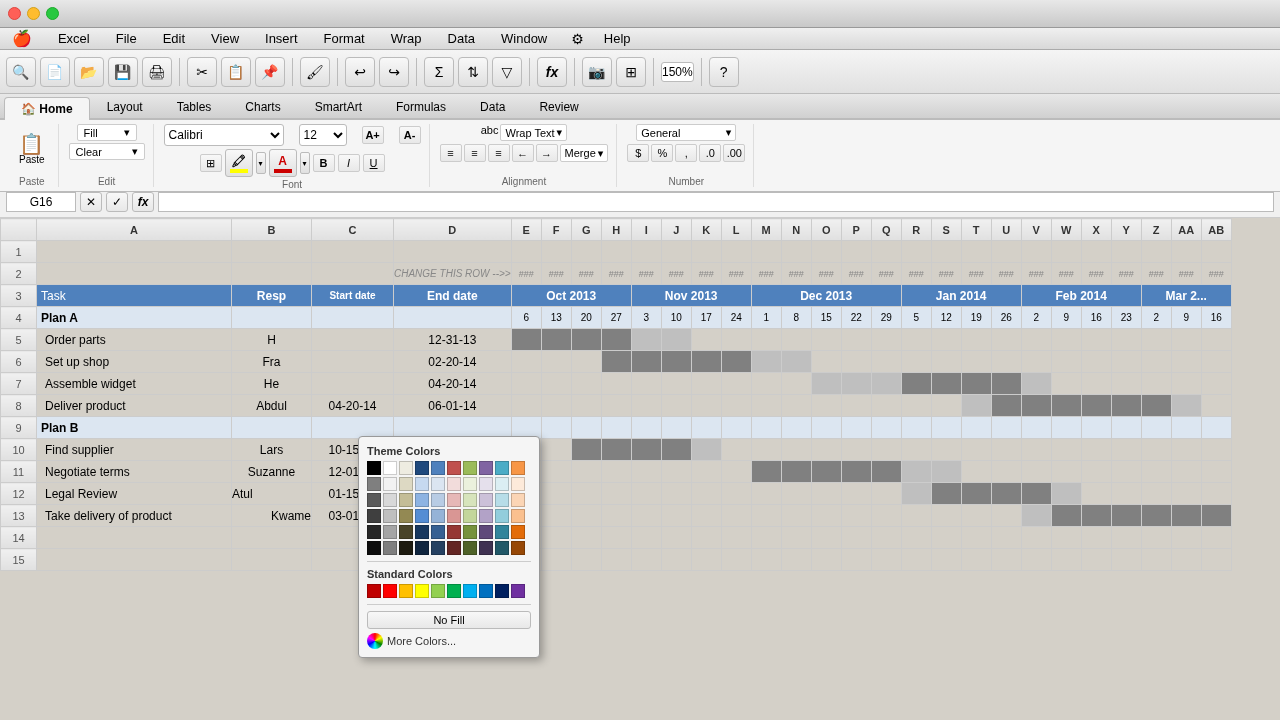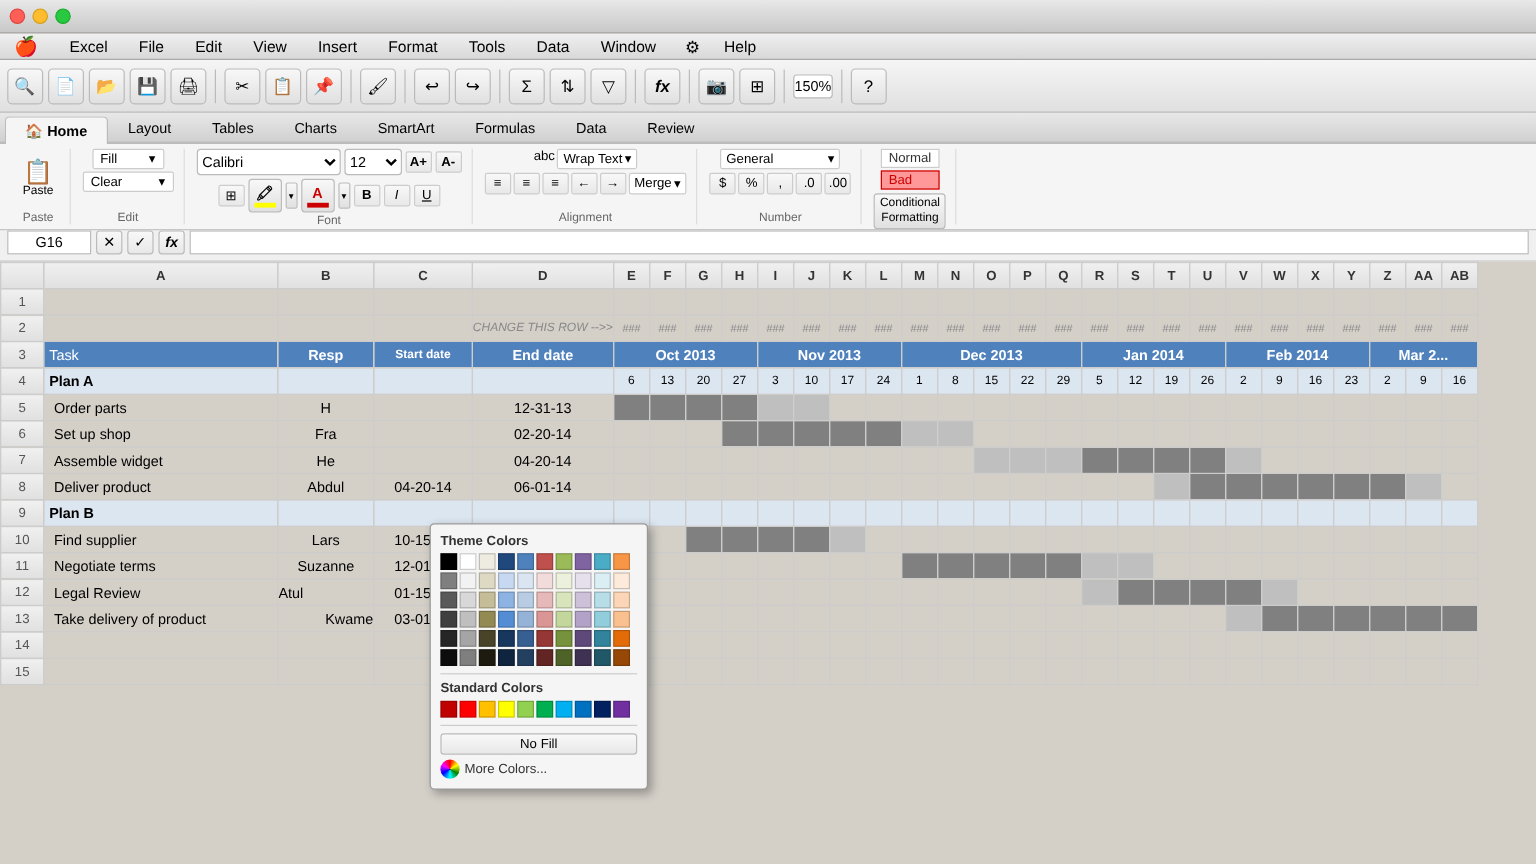--- a/index.html
+++ b/index.html
@@ -301,21 +301,21 @@
 </div>
 
 <div class="menu-bar">
   <span class="menu-item apple-menu">🍎</span>
   <span class="menu-item">Excel</span>
   <span class="menu-item">File</span>
   <span class="menu-item">Edit</span>
   <span class="menu-item">View</span>
   <span class="menu-item">Insert</span>
   <span class="menu-item">Format</span>
-  <span class="menu-item">Tools</span>
+  <span class="menu-item">Wrap</span>
   <span class="menu-item">Data</span>
   <span class="menu-item">Window</span>
   <span style="font-size:14px; margin-left:4px;">⚙</span>
   <span class="menu-item">Help</span>
 </div>
 
 <div class="toolbar">
   <div class="toolbar-btn">🔍</div>
   <div class="toolbar-btn">📄</div>
   <div class="toolbar-btn">📂</div>
@@ -381,21 +381,21 @@
           <span>Clear</span>
           <span>▾</span>
         </div>
       </div>
     </div>
     <span class="ribbon-group-label">Edit</span>
   </div>
 
   <div class="ribbon-group">
     <div class="ribbon-group-content" style="flex-direction:column; gap:3px;">
-      <div style="display:flex; gap:3px; align-items:center;">
+      <div style="display:flex; gap:15px; align-items:center;">
         <select class="font-select">
           <option>Calibri</option>
         </select>
         <select class="font-size-select">
           <option>12</option>
         </select>
         <div class="mini-btn" style="font-weight:bold;">A+</div>
         <div class="mini-btn" style="font-weight:bold;">A-</div>
       </div>
       <div style="display:flex; gap:3px; align-items:center;">
@@ -453,30 +453,20 @@
         <div class="mini-btn">$</div>
         <div class="mini-btn">%</div>
         <div class="mini-btn">,</div>
         <div class="mini-btn">.0</div>
         <div class="mini-btn">.00</div>
       </div>
     </div>
     <span class="ribbon-group-label">Number</span>
   </div>
 
-  <div class="ribbon-group">
-    <div class="ribbon-group-content" style="flex-direction:column; gap:3px;">
-      <div style="display:flex; flex-direction:column; gap:2px;">
-        <div class="format-normal">Normal</div>
-        <div class="format-bad">Bad</div>
-      </div>
-      <div class="cond-fmt-btn">Conditional<br>Formatting</div>
-    </div>
-    <span class="ribbon-group-label">Format</span>
-  </div>
 </div>
 
 <div class="formula-bar">
   <div class="cell-ref">G16</div>
   <div class="formula-btn">✕</div>
   <div class="formula-btn">✓</div>
   <div class="formula-btn" style="font-style:italic; font-weight:bold;">fx</div>
   <input class="formula-input" value="" style="">
 </div>
 

